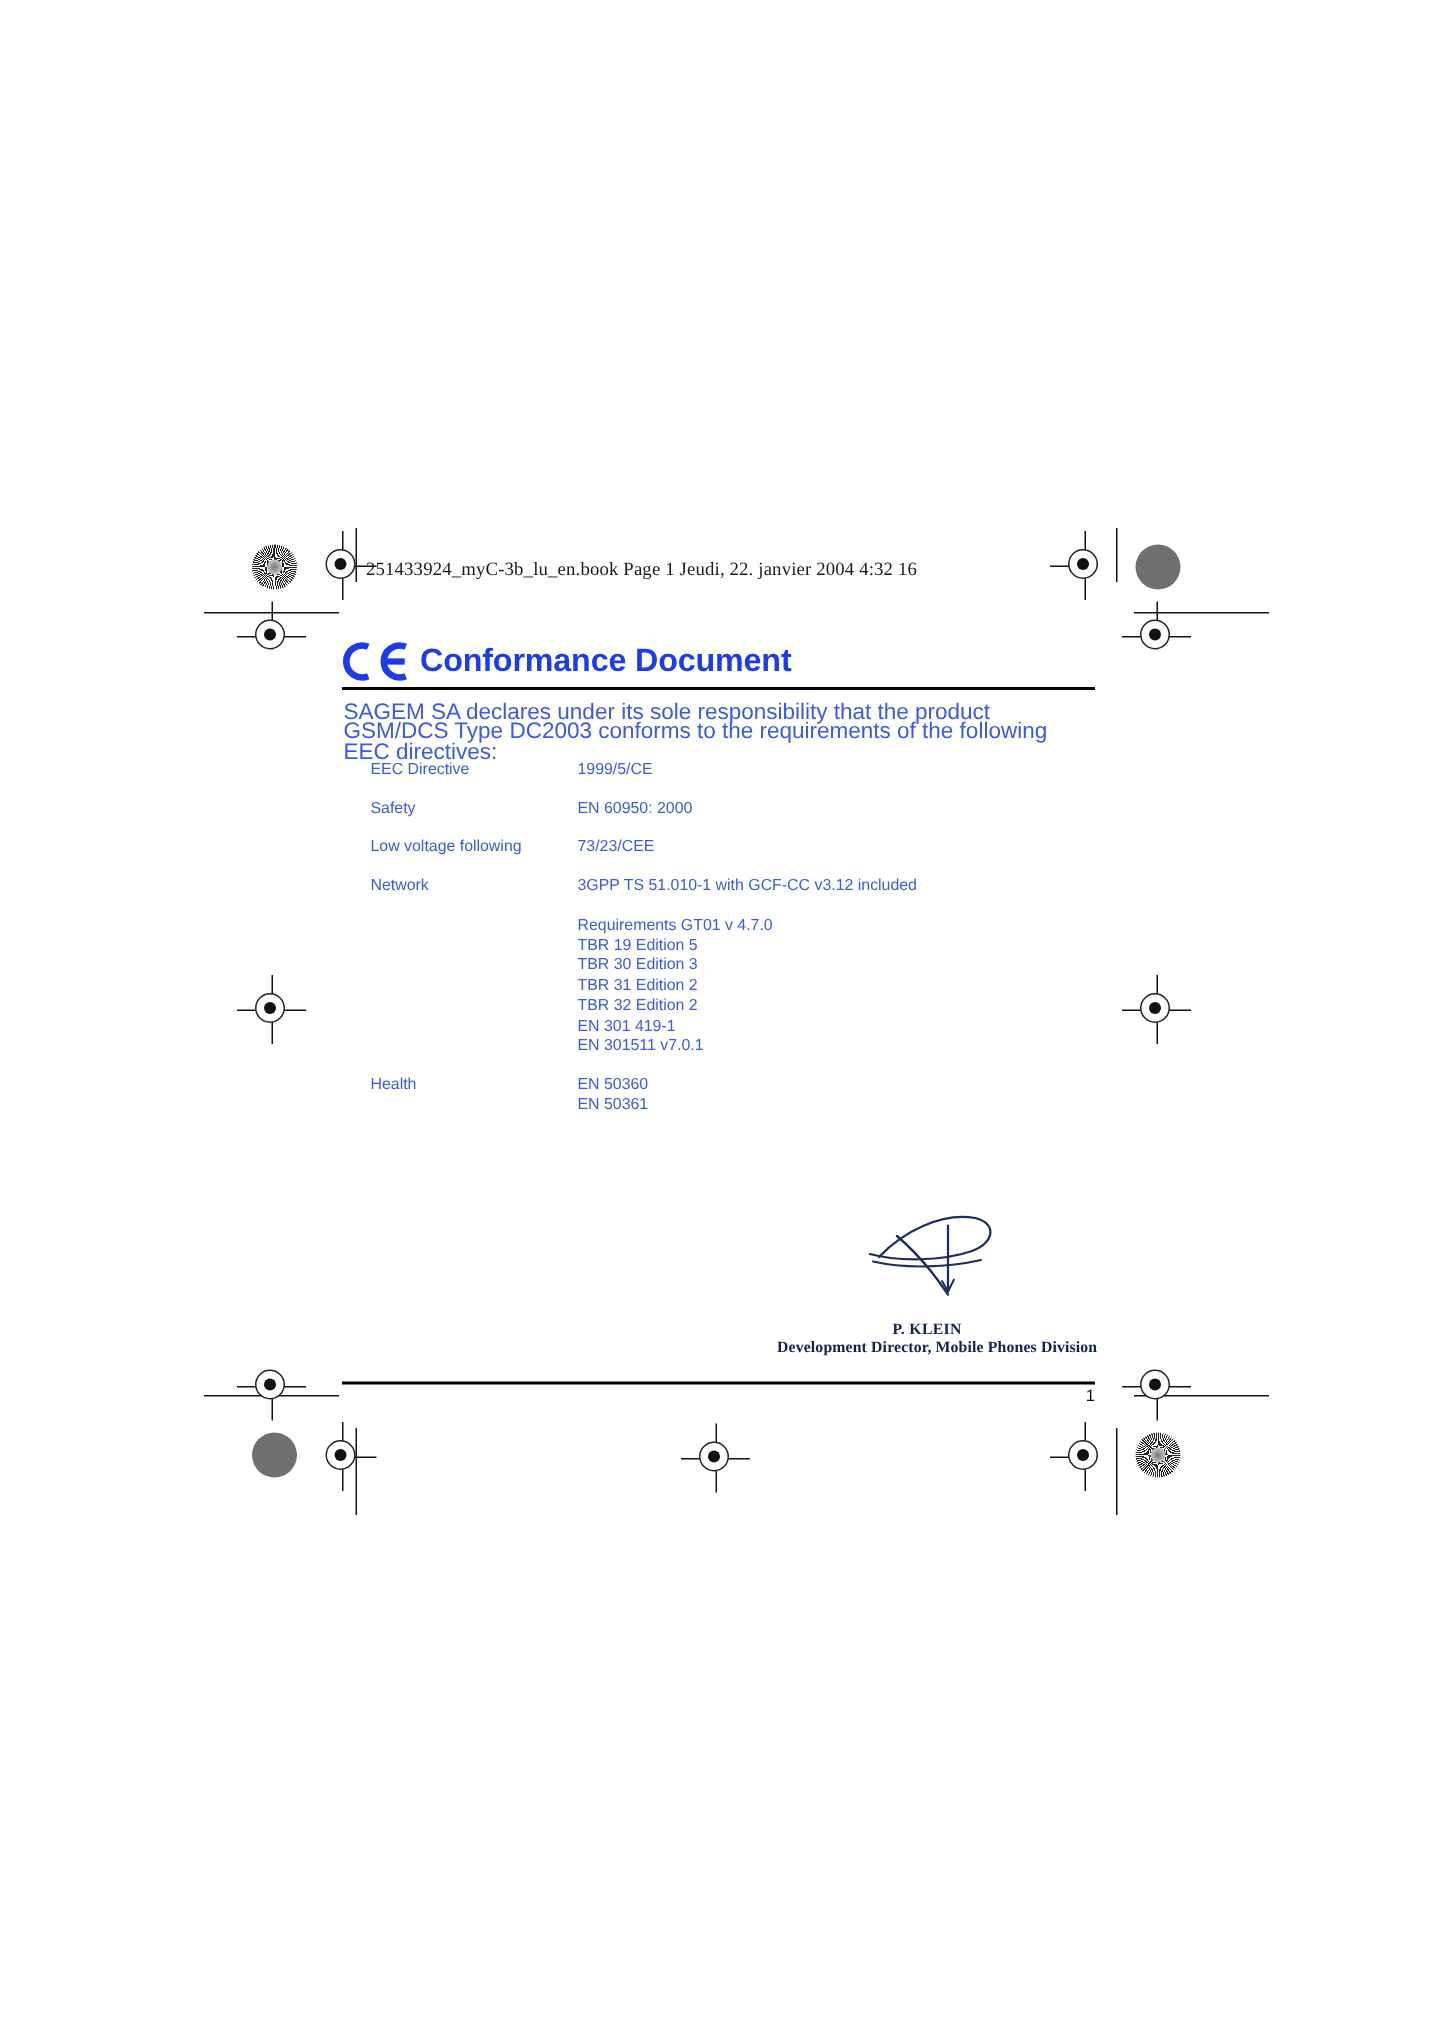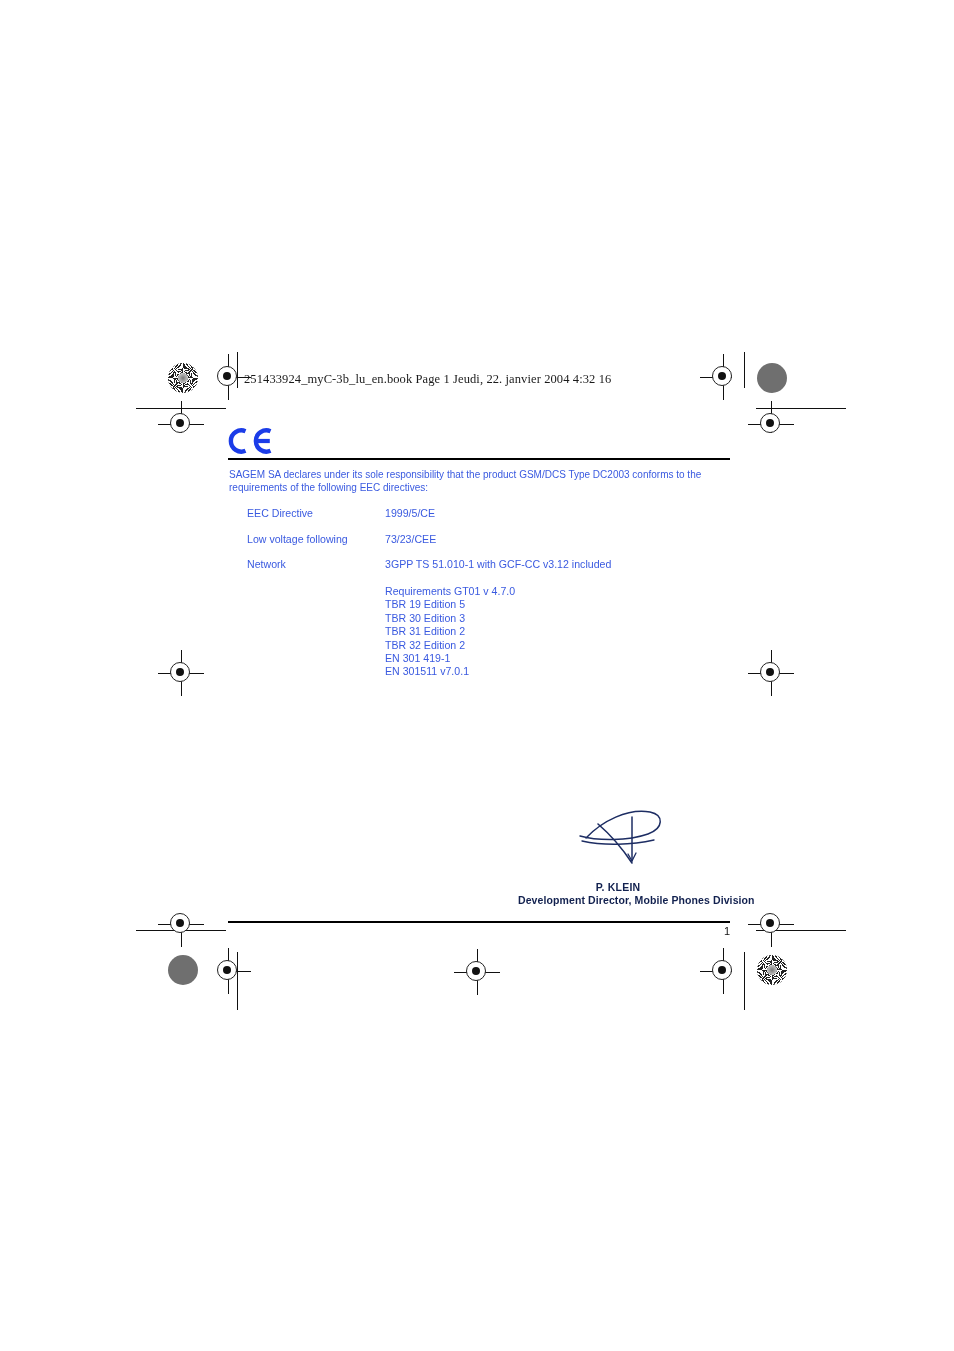--- a/index.html
+++ b/index.html
@@ -136,21 +136,21 @@
     height: 1.6px;
     background: #000000;
   }
 
   
   .intro {
     position: absolute;
     left: 229px;
     top: 468px;
     width: 500px;
-    font-size: 10px;
+    font-size: 15px;
     line-height: 13.4px;
     color: #3a5ae0;
   }
 
   
   .spec-table {
     position: absolute;
     left: 229px;
     top: 507px;
     width: 500px;
@@ -187,21 +187,21 @@
     top: 805px;
     width: 200px;
     text-align: center;
   }
   .sig-scrawl {
     display: block;
     margin: 0 auto;
   }
   .sig-name,
   .sig-role {
-    font-family: Liberation Sans, sans-serif;
+    font-family: Liberation Serif, serif;
     color: #12214f;
     font-weight: bold;
     white-space: nowrap;
   }
   .sig-name {
     font-size: 10.5px;
     margin-top: 14px;
     letter-spacing: 0.2px;
   }
   .sig-role {
@@ -327,34 +327,41 @@
   <div class="slug">251433924_myC-3b_lu_en.book  Page 1  Jeudi, 22. janvier 2004  4:32 16</div>
 
   <div class="title-row">
     <svg class="ce-mark" width="46" height="26" viewBox="0 0 46 26">
 
       <path d="M 17.5 3.2 A 10.6 10.6 0 1 0 17.5 22.8" fill="none" stroke="#1b3ce8" stroke-width="4.4" stroke-linecap="butt"></path>
 
       <path d="M 42.5 3.2 A 10.6 10.6 0 1 0 42.5 22.8" fill="none" stroke="#1b3ce8" stroke-width="4.4" stroke-linecap="butt"></path>
       <rect x="28.6" y="10.9" width="13.2" height="4.2" fill="#1b3ce8"></rect>
     </svg>
+    <div class="doc-title">Conformance Document</div>
   </div>
   <div class="title-rule"></div>
 
   <div class="intro">SAGEM SA declares under its sole responsibility that the product GSM/DCS Type DC2003 conforms to the requirements of the following EEC directives:</div>
 
   <div class="spec-table">
 
     <div class="spec-row">
       <div class="spec-label">EEC Directive</div>
       <div class="spec-values">
         <div class="val">1999/5/CE</div>
       </div>
     </div>
 
+    <div class="spec-row">
+      <div class="spec-label">Safety</div>
+      <div class="spec-values">
+        <div class="val">EN 60950: 2000</div>
+      </div>
+    </div>
 
 
     <div class="spec-row">
       <div class="spec-label">Low voltage following</div>
       <div class="spec-values">
         <div class="val">73/23/CEE</div>
       </div>
     </div>
 
     <div class="spec-row">
@@ -364,20 +371,27 @@
         <div class="val gap">Requirements GT01 v 4.7.0</div>
         <div class="val">TBR 19 Edition 5</div>
         <div class="val">TBR 30 Edition 3</div>
         <div class="val">TBR 31 Edition 2</div>
         <div class="val">TBR 32 Edition 2</div>
         <div class="val">EN 301 419-1</div>
         <div class="val">EN 301511 v7.0.1</div>
       </div>
     </div>
 
+    <div class="spec-row">
+      <div class="spec-label">Health</div>
+      <div class="spec-values">
+        <div class="val">EN 50360</div>
+        <div class="val">EN 50361</div>
+      </div>
+    </div>
 
   </div>
 
   <div class="signature-block">
     <svg class="sig-scrawl" width="112" height="62" viewBox="0 0 112 62">
       <g fill="none" stroke="#1d2d63" stroke-linecap="round" stroke-linejoin="round">
         <path d="M24 33 C 40 16, 66 3, 88 7 C 102 10, 102 23, 86 29 C 66 36, 36 36, 18 31" stroke-width="1.5"></path>
         <path d="M20 36 C 42 41, 70 40, 92 35" stroke-width="1.4"></path>
         <path d="M36 19 C 50 31, 62 46, 70 58" stroke-width="1.6"></path>
         <path d="M70 12 L 70 56" stroke-width="1.5"></path>

